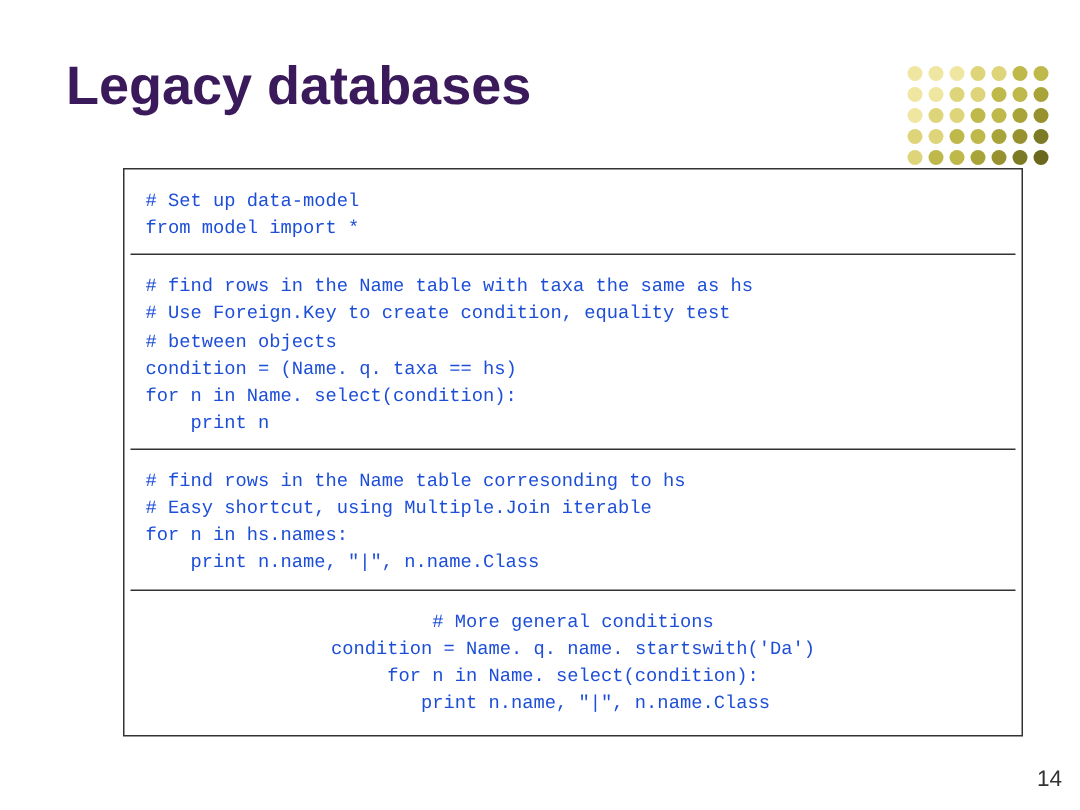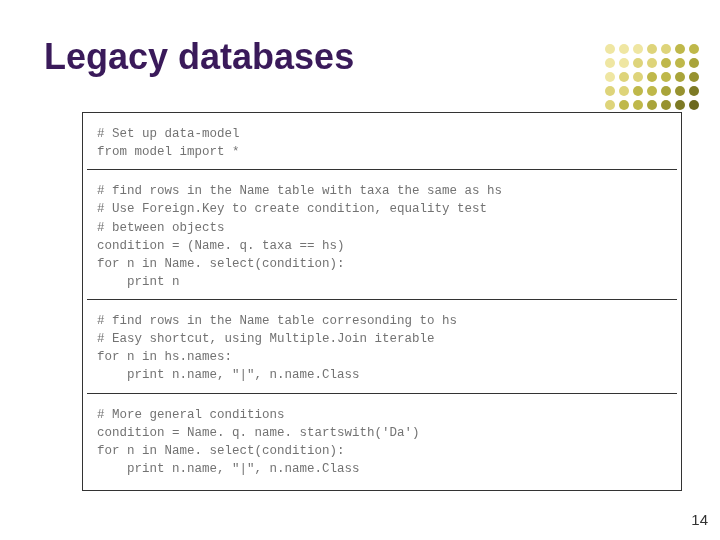--- a/index.html
+++ b/index.html
@@ -40,24 +40,24 @@
     width: 600px;
     border: 1px solid #333;
     background: #fff;
   }
   .block {
     padding: 8px 10px;
     border-bottom: 1px solid #333;
     font-family: "Courier New", Courier, monospace;
     font-size: 12.5px;
     line-height: 1.45;
-    color: #737373;
+    color: #1d4ed8;
     white-space: pre;
   }
-  .block:last-child { border-bottom: none; }
+  .block:last-child { border-bottom: none; text-align: center; }
   .pagenum {
     position: absolute;
     bottom: 16px;
     right: 16px;
     font-size: 15px;
     color: #333;
   }
 </style>
 </head>
 <body>

